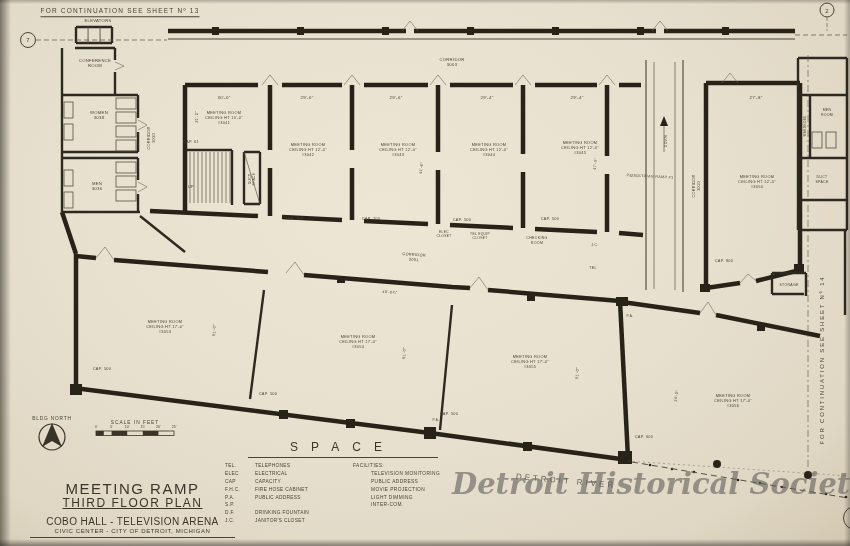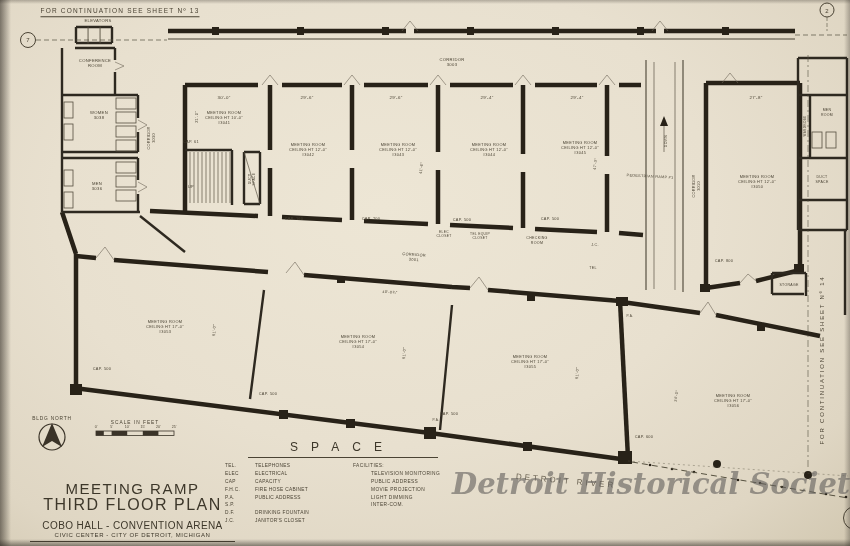--- a/index.html
+++ b/index.html
@@ -20,21 +20,21 @@
     font-size:6.5px;letter-spacing:1.2px;border-bottom:.8px solid #4a4334;padding-bottom:1.5px;white-space:nowrap;}
   .cont-right{position:absolute;left:822px;top:360px;transform:translate(-50%,-50%) rotate(-90deg);
     font-size:6px;letter-spacing:1.8px;white-space:nowrap;}
   .river{position:absolute;left:566px;top:481px;transform:translate(-50%,-50%) rotate(5deg);
     font-size:8px;letter-spacing:3px;color:#6a6252;white-space:nowrap;}
   .watermark{position:absolute;left:452px;top:467px;width:380px;
     font-family:"DejaVu Serif",serif;font-style:italic;font-weight:700;font-size:29px;
     color:rgba(100,97,93,.62);white-space:nowrap;z-index:5;}
   .titleblock{position:absolute;left:30px;top:480px;width:205px;text-align:center;color:#3d372a;}
   .tb1{font-size:15px;letter-spacing:1.5px;}
-  .tb2{font-size:16px;letter-spacing:1.5px;margin-top:-1px;}
+  .tb2{font-size:12px;letter-spacing:1.5px;margin-top:-1px;text-decoration:underline;}
   .tb3{font-size:10px;letter-spacing:.4px;margin-top:6px;white-space:nowrap;}
   .tb4{font-size:6px;letter-spacing:.6px;margin-top:1px;white-space:nowrap;border-bottom:.8px solid #4a4334;padding-bottom:3px;}
   .legend{position:absolute;left:225px;top:440px;width:235px;}
   .legend-title{width:190px;margin:0 auto;text-align:center;font-size:12px;letter-spacing:13px;
     border-bottom:1px solid #4a4334;padding-bottom:3px;color:#3d372a;}
   .legend-cols{display:flex;margin-top:4px;}
   .legend-abbr{width:128px;}
   .legend-row{display:flex;font-size:4.8px;letter-spacing:.3px;height:7.8px;align-items:center;}
   .legend-row .abbr{width:30px;}
   .legend-fac{width:107px;}
@@ -330,21 +330,21 @@
             <div class="fac-item">LIGHT DIMMING</div>
             <div class="fac-item">INTER-COM.</div>
           </div>
       </div>
     </div>
   </div>
 
   <div class="titleblock">
     <div class="tb1">MEETING RAMP</div>
     <div class="tb2">THIRD FLOOR PLAN</div>
-    <div class="tb3">COBO HALL - CONVENTION ARENA</div>
+    <div class="tb3">COBO HALL - TELEVISION ARENA</div>
     <div class="tb4">CIVIC CENTER - CITY OF DETROIT, MICHIGAN</div>
   </div>
 
   <div class="edge edge-left"></div>
   <div class="edge edge-right"></div>
   <div class="edge edge-top"></div>
   <div class="edge edge-bottom"></div>
 </div>
 
 </body></html>

